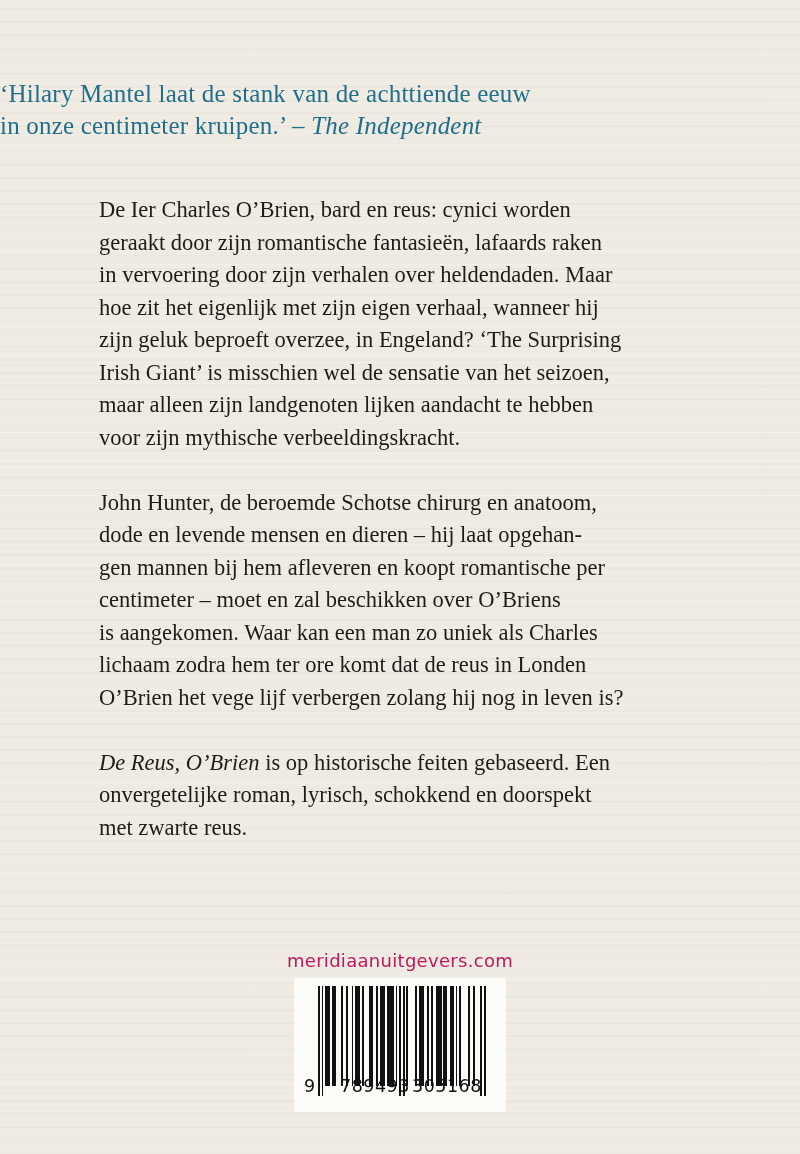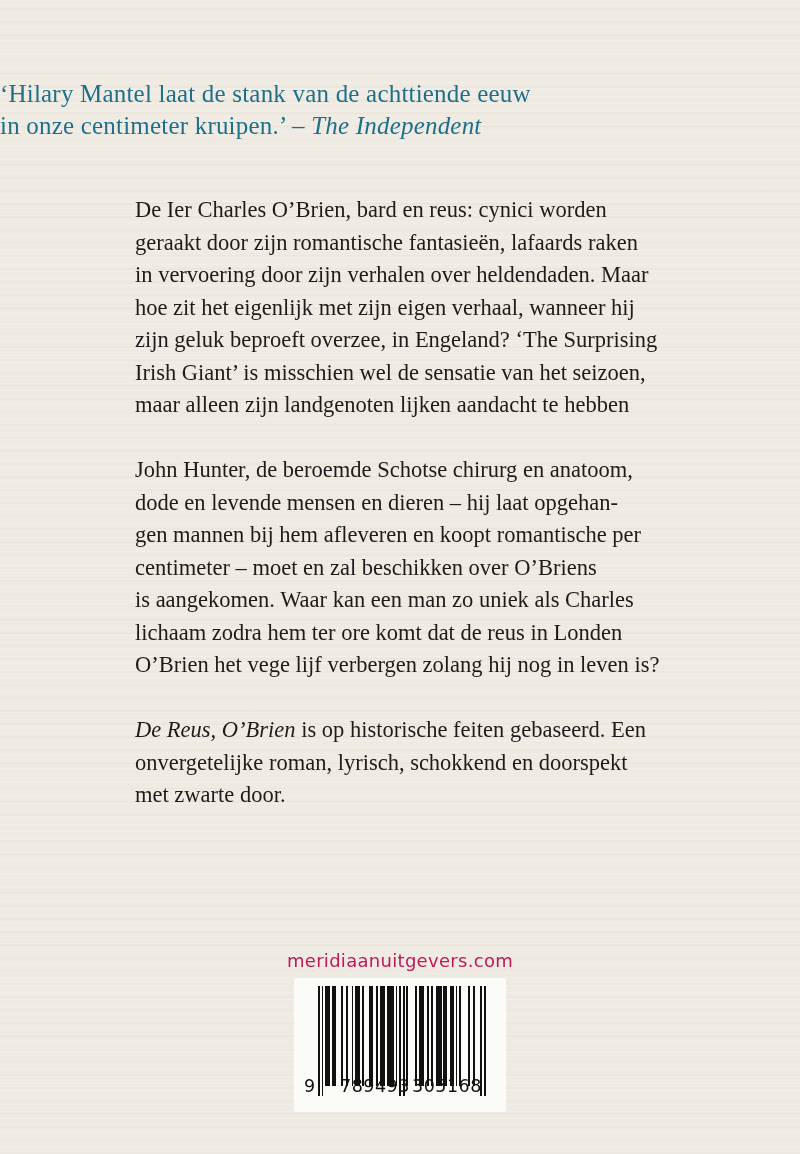--- a/index.html
+++ b/index.html
@@ -18,21 +18,21 @@
       font-family: "Liberation Serif", serif;
       font-size: 25px; line-height: 32px;
       letter-spacing: 0.2px;
     }
     .quote .line { display: block; }
     .quote i { font-style: italic; }
     .body {
       position: absolute; left: 99px; top: 194px; width: 620px;
       color: #1e1c1a;
       font-family: "Liberation Serif", serif;
-      font-size: 22.5px; line-height: 32.5px; margin-left: 36px;
+      font-size: 22.5px; line-height: 32.5px;
     }
     .para { margin: 0 0 32.5px 0; }
     .para .line { display: block; white-space: nowrap; }
     .para i { }
     .site {
       position: absolute; left: 0; width: 800px; top: 950px;
       text-align: center; color: #be185d;
       font-family: "DejaVu Sans", sans-serif;
       font-size: 18px; letter-spacing: 0.3px;
     }
@@ -65,34 +65,35 @@
 
 <div class="body">
   <p class="para">
     <span class="line">De Ier Charles O’Brien, bard en reus: cynici worden</span>
     <span class="line">geraakt door zijn romantische fantasieën, lafaards raken</span>
     <span class="line">in vervoering door zijn verhalen over heldendaden. Maar</span>
     <span class="line">hoe zit het eigenlijk met zijn eigen verhaal, wanneer hij</span>
     <span class="line">zijn geluk beproeft overzee, in Engeland? ‘The Surprising</span>
     <span class="line">Irish Giant’ is misschien wel de sensatie van het seizoen,</span>
     <span class="line">maar alleen zijn landgenoten lijken aandacht te hebben</span>
+    <span class="line">voor zijn mythische verbeeldingskracht.</span>
   </p>
   <p class="para">
     <span class="line">John Hunter, de beroemde Schotse chirurg en anatoom,</span>
     <span class="line">dode en levende mensen en dieren – hij laat opgehan-</span>
     <span class="line">gen mannen bij hem afleveren en koopt romantische per</span>
     <span class="line">centimeter – moet en zal beschikken over O’Briens</span>
     <span class="line">is aangekomen. Waar kan een man zo uniek als Charles</span>
     <span class="line">lichaam zodra hem ter ore komt dat de reus in Londen</span>
     <span class="line">O’Brien het vege lijf verbergen zolang hij nog in leven is?</span>
   </p>
   <p class="para">
     <span class="line"><i>De Reus, O’Brien</i><span> is op historische feiten gebaseerd. Een</span></span>
     <span class="line">onvergetelijke roman, lyrisch, schokkend en doorspekt</span>
-    <span class="line">met zwarte door.</span>
+    <span class="line">met zwarte reus.</span>
   </p>
 </div>
 
 <div class="site">meridiaanuitgevers.com</div>
 
 <div class="barcode-box">
   <div class="bars" id="bars">
       <span class="guard" style="width: 1.76842px;"></span>
       <span class="gap" style="width: 1.76842px;"></span>
       <span class="guard" style="width: 1.76842px;"></span>

